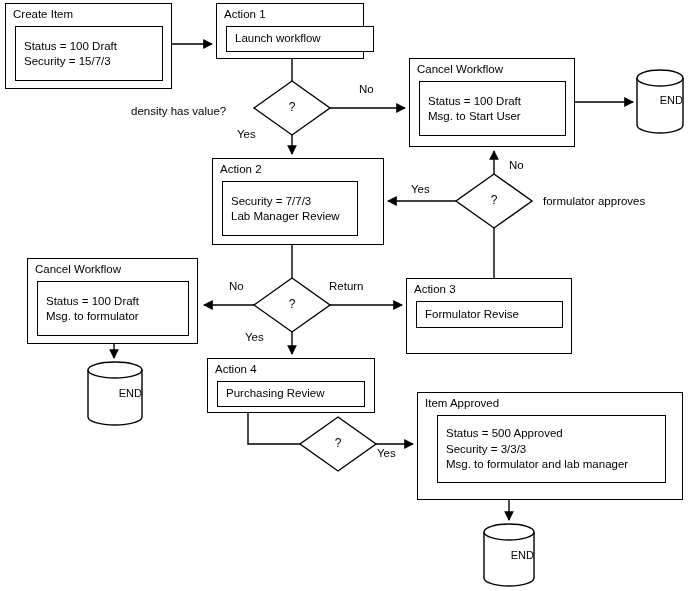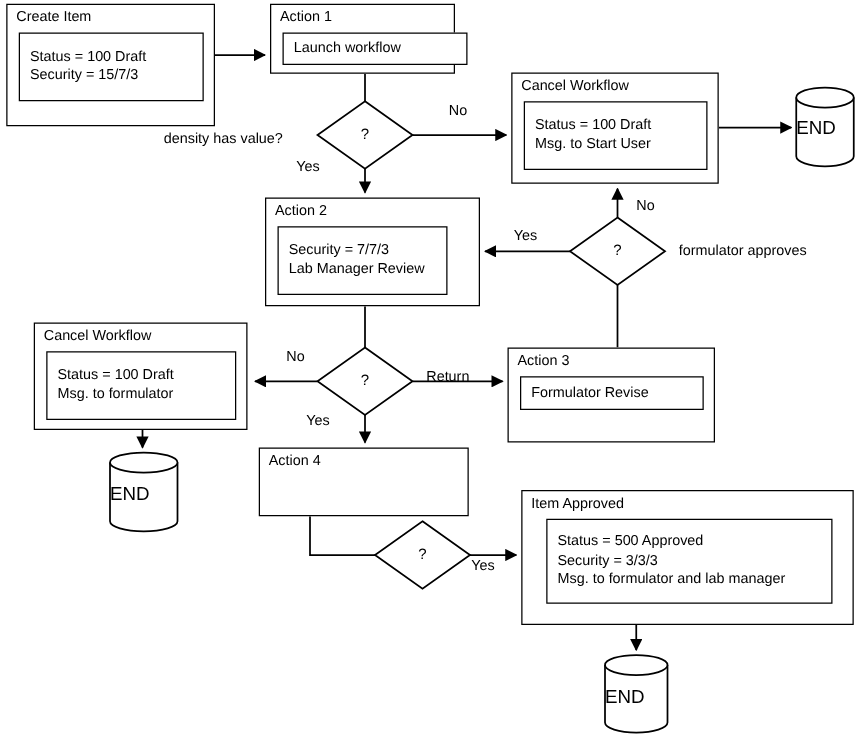--- a/index.html
+++ b/index.html
@@ -57,24 +57,24 @@
   }
   .edge-label {
     position: absolute;
     font-size: 11.5px;
     line-height: 13px;
     color: #000000;
     white-space: nowrap;
   }
   .cyl-label {
     position: absolute;
-    font-size: 15px;
+    font-size: 11px;
     color: #000000;
     width: 100%;
-    text-align: left;
+    text-align: right;
   }
   .dia-q {
     position: absolute;
     font-size: 12px;
     color: #000000;
     width: 100%;
     text-align: center;
   }
   .hit {
     position: absolute;
@@ -139,21 +139,21 @@
       <line x1="376" y1="444" x2="413" y2="444" marker-end="url(#arrow)"></line>
 
       <line x1="509" y1="500" x2="509" y2="520" marker-end="url(#arrow)"></line>
 
       <path d="M 484 532 L 484 578 A 25 8 0 0 0 534 578 L 534 532" fill="#ffffff"></path>
       <ellipse cx="509" cy="532" rx="25" ry="8" fill="#ffffff"></ellipse>
 
     </g>
   </svg>
 
-  <div class="box" style="left:5px; top:3px; width:167px; height:98px;padding-left:28px;">
+  <div class="box" style="left:5px; top:3px; width:167px; height:86px;padding-left:28px;">
     <div class="box-title">Create Item</div>
     <div class="inner-box" style="left:9px; top:22px; width:148px; height:55px;">
       <div class="inner-text">Status = 100 Draft
 Security = 15/7/3</div>
     </div>
   </div>
 
   <div class="box" style="left:216px; top:3px; width:148px; height:56px;">
     <div class="box-title">Action 1</div>
     <div class="inner-box" style="left:9px; top:22px; width:148px; height:26px;">
@@ -196,37 +196,40 @@
   <div class="box" style="left:27px; top:258px; width:171px; height:86px;">
     <div class="box-title">Cancel Workflow</div>
     <div class="inner-box" style="left:9px; top:22px; width:152px; height:55px;">
       <div class="inner-text">Status = 100 Draft
 Msg. to formulator</div>
     </div>
   </div>
 
   <div class="dia-q" style="left:254px; top:297px; width:76px;">?</div>
   <div class="edge-label" style="left:229px; top:280px;">No</div>
-  <div class="edge-label" style="left:341px; top:280px;margin-top:16px;">Return</div>
+  <div class="edge-label" style="left:329px; top:280px;">Return</div>
   <div class="edge-label" style="left:245px; top:331px;">Yes</div>
   <div class="hit" style="left:254px; top:278px; width:76px; height:54px;"></div>
 
   <div class="box" style="left:406px; top:278px; width:166px; height:76px;">
     <div class="box-title">Action 3</div>
     <div class="inner-box" style="left:9px; top:22px; width:147px; height:27px;">
       <div class="inner-text">Formulator Revise</div>
     </div>
   </div>
 
   <div class="hit" style="left:88px; top:362px; width:54px; height:63px;">
     <div class="cyl-label" style="top:25px;">END</div>
   </div>
 
   <div class="box" style="left:207px; top:358px; width:168px; height:55px;">
     <div class="box-title">Action 4</div>
+    <div class="inner-box" style="left:9px; top:22px; width:148px; height:26px;">
+      <div class="inner-text">Purchasing Review</div>
+    </div>
   </div>
 
   <div class="dia-q" style="left:300px; top:436px; width:76px;">?</div>
   <div class="edge-label" style="left:377px; top:447px;">Yes</div>
   <div class="hit" style="left:300px; top:417px; width:76px; height:54px;"></div>
 
   <div class="box" style="left:417px; top:392px; width:266px; height:108px;">
     <div class="box-title">Item Approved</div>
     <div class="inner-box" style="left:19px; top:22px; width:229px; height:68px;">
       <div class="inner-text">Status = 500 Approved

